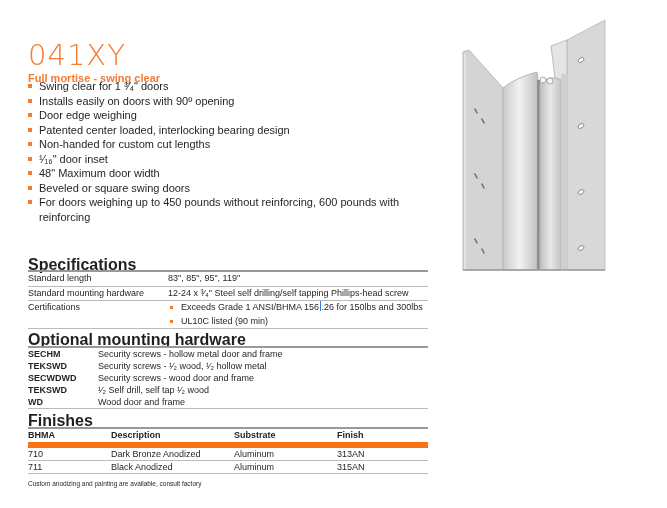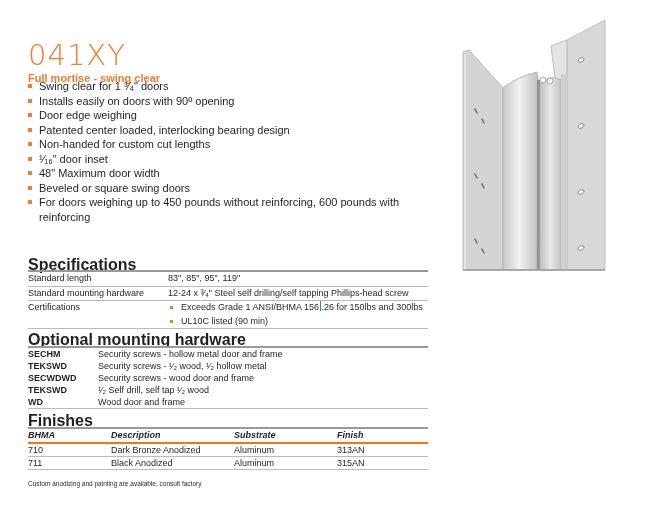--- a/index.html
+++ b/index.html
@@ -20,21 +20,21 @@
   .spec td { height: 13.5px; line-height: 13.5px; margin-left: 38px; }
   .spec td.k { width: 140px; }
   .spec ul { margin: 0; padding: 0; list-style: none; }
   .spec ul li { position: relative; padding-left: 13px; line-height: 13.5px; }
   .spec ul li .b { position: absolute; left: 2px; top: 5px; width: 3px; height: 3px; background: #f47b30; }
   .caret { display: inline-block; width: 1.5px; height: 10px; background: #2f7fd8; vertical-align: -1px; margin: 0 0.5px; }
   .opt { top: 346px; width: 400px; border-bottom: 1px solid #bbb; border-top: 2px solid #999; }
   .opt td { line-height: 12px; height: 12px; }
   .opt td.code { width: 70px; font-weight: bold; }
   .fin { top: 427px; width: 400px; border-top: 2px solid #999; }
-  .fin th { font-weight: bold; line-height: 12.5px; border-bottom: 2px solid #f97316; font-style: italic; }
+  .fin th { font-weight: bold; line-height: 12.5px; border-bottom: 6px solid #f97316; }
   .fin td { line-height: 12px; border-bottom: 1px solid #bbb; }
   .fin .c1 { width: 83px; } .fin .c2 { width: 123px; } .fin .c3 { width: 103px; }
   .footnote { position: absolute; left: 28px; top: 480px; font-size: 6.5px; color: #231f20; }
   .product { position: absolute; left: 455px; top: 14px; width: 155px; height: 260px; }
 </style>
 </head>
 <body>
 
 <div class="title">041XY</div>
 <div class="subtitle">Full mortise - swing clear</div>

